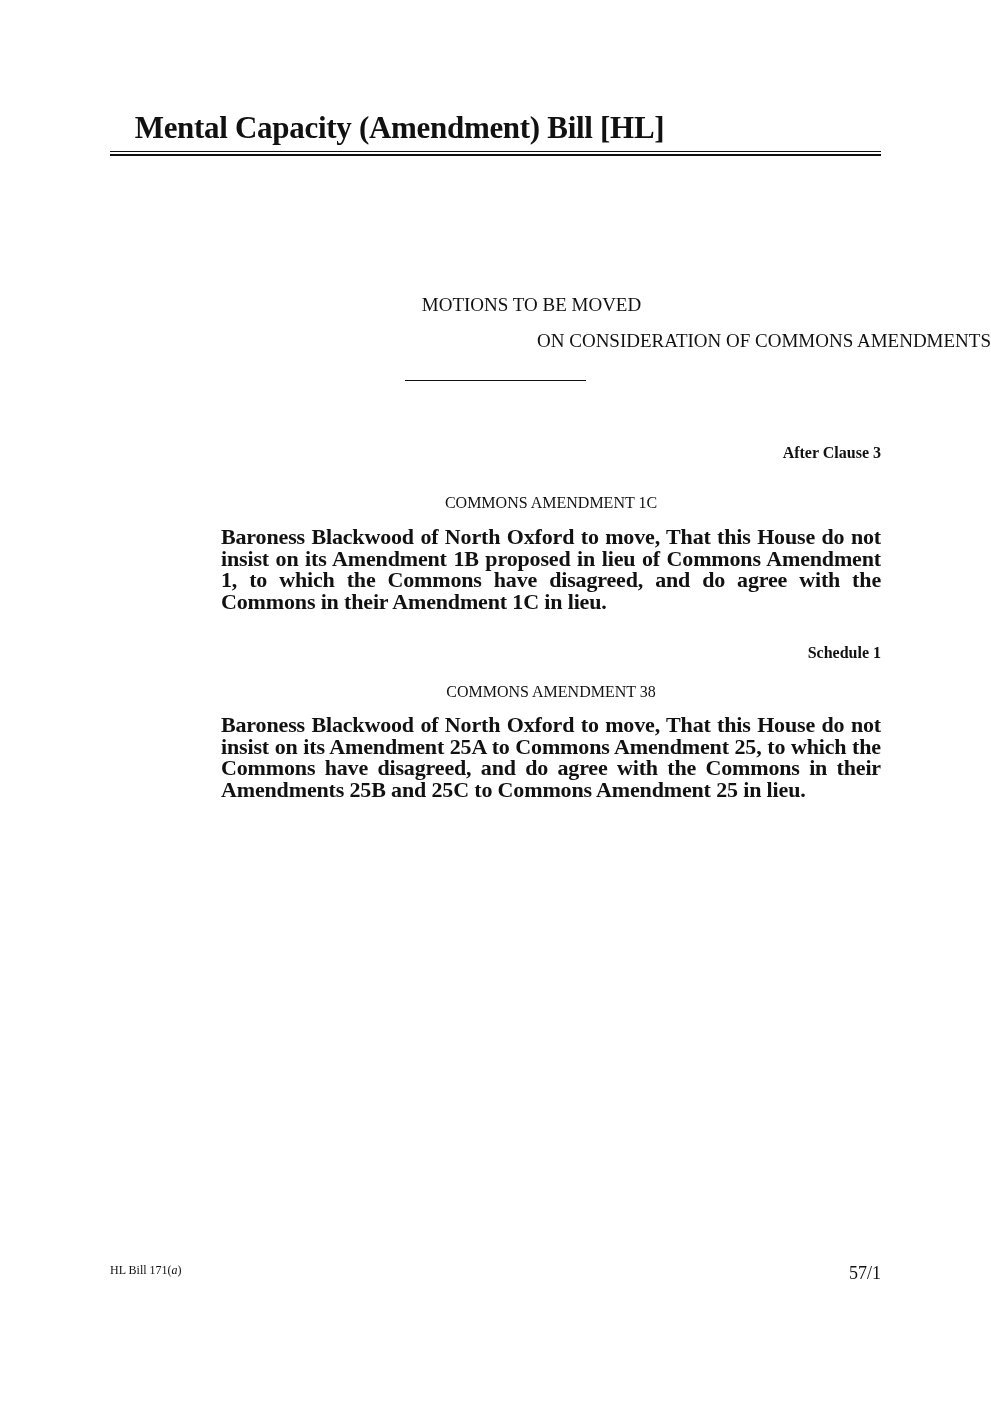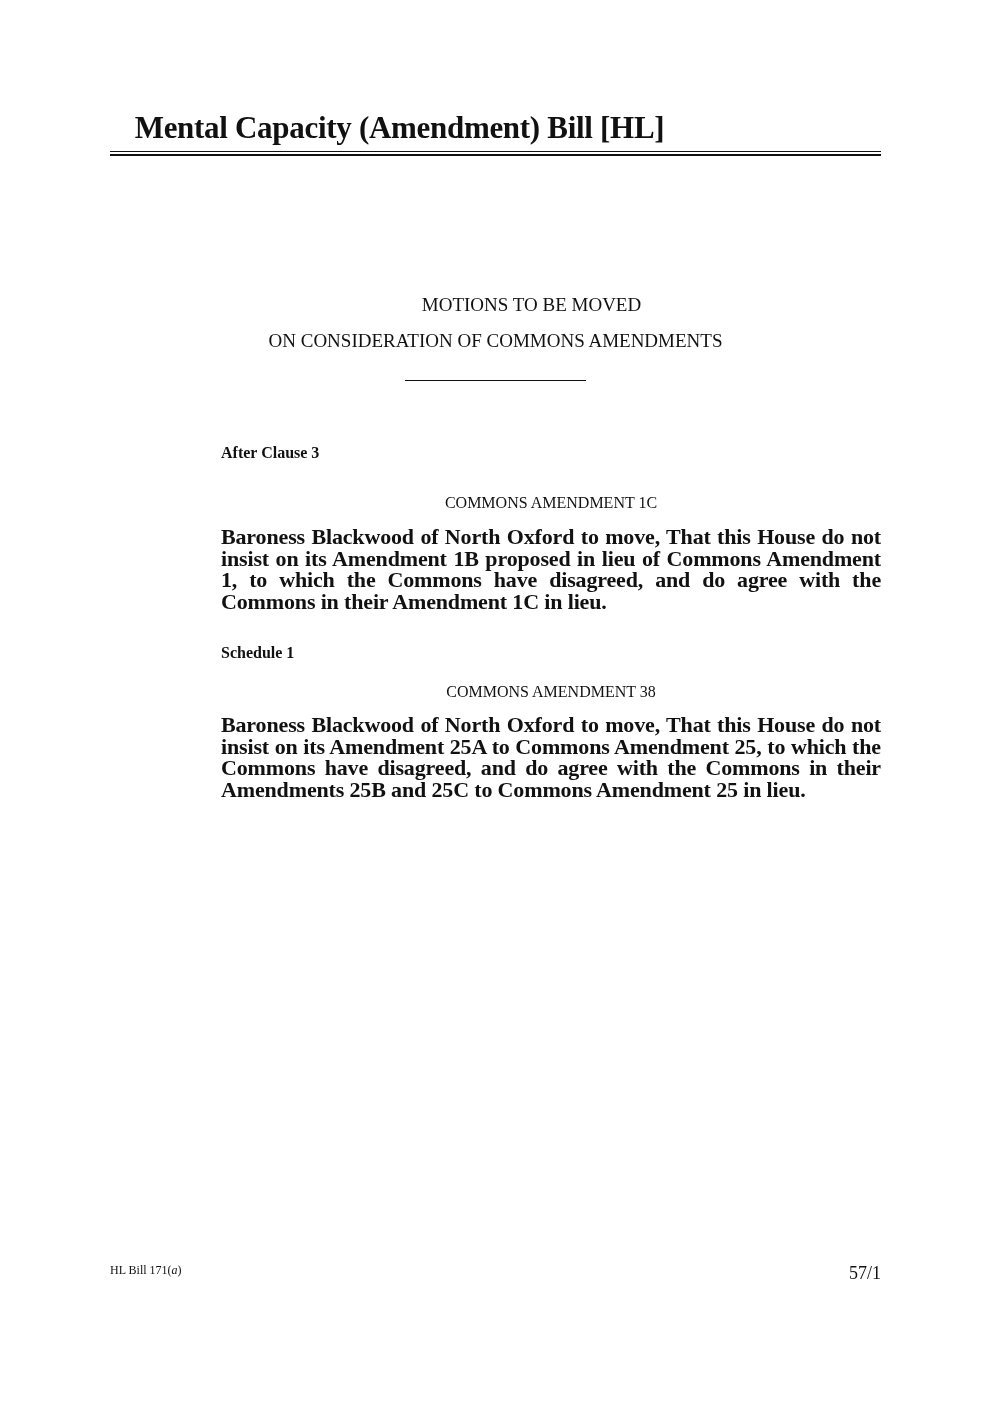--- a/index.html
+++ b/index.html
@@ -2,23 +2,23 @@
 <html><head>
 <meta charset="utf-8">
 <style>
   html, body { margin: 0; padding: 0; background: #ffffff; }
   body { width: 991px; height: 1403px; position: relative; font-family: "Liberation Serif", "DejaVu Serif", serif; color: #111; }
   .title { position: absolute; left: 0; width: 799px; top: 110px; text-align: center; font-size: 31px; font-weight: bold; letter-spacing: -0.3px; }
   .rule-thin { position: absolute; left: 110px; width: 771px; top: 151px; height: 1px; background: #111; }
   .rule-thick { position: absolute; left: 110px; width: 771px; top: 154px; height: 2px; background: #111; }
   .motions { position: absolute; left: 0; width: 991px; text-align: center; font-size: 19px; }
   .m1 { top: 294px; padding-left: 36px; }
-  .m2 { top: 330px; }
+  .m2 { top: 330px; text-align: right; }
   .short-rule { position: absolute; left: 405px; width: 181px; top: 380px; height: 1px; background: #111; }
-  .heading { position: absolute; left: 110px; width: 771px; text-align: left; font-size: 16px; font-weight: bold; padding-left: 0; }
+  .heading { position: absolute; left: 110px; width: 771px; text-align: right; font-size: 16px; font-weight: bold; padding-left: 0; }
   .h1 { left: 221px; width: 660px; top: 444px; }
   .h2 { left: 221px; width: 660px; top: 644px; }
   .amend { position: absolute; left: 221px; width: 660px; text-align: center; font-size: 16px; }
   .a1 { top: 494px; }
   .a2 { top: 683px; }
   .motion { position: absolute; left: 221px; width: 660px; font-size: 22px; font-weight: bold; line-height: 21.5px; text-align: justify; letter-spacing: -0.15px; }
   .p1 { top: 526px; }
   .p2 { top: 714px; }
   .footer-left { position: absolute; left: 110px; top: 1263px; font-size: 12px; }
   .footer-right { position: absolute; right: 110px; top: 1263px; font-size: 18px; margin-left: 12px; }

